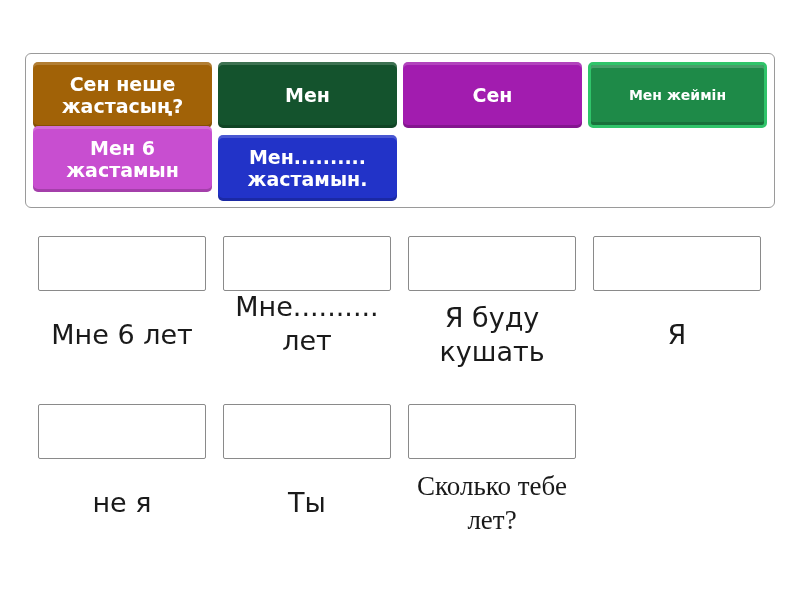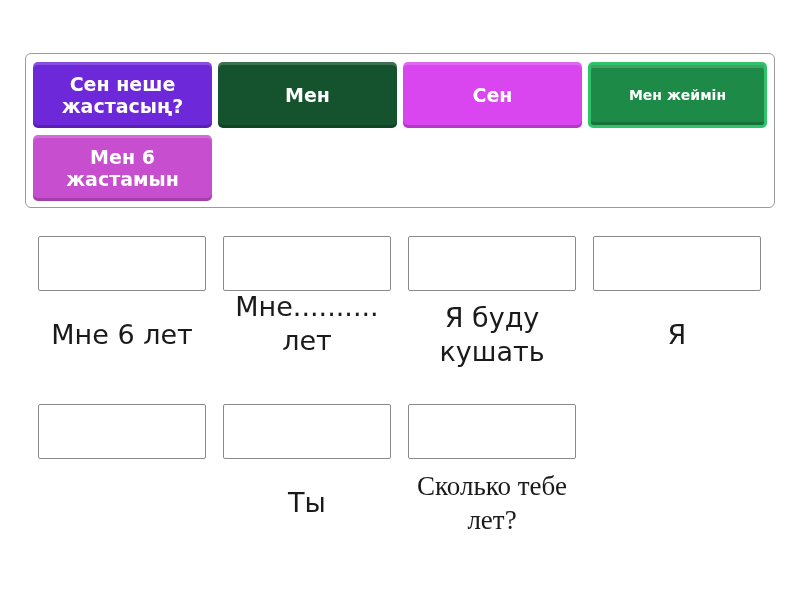--- a/index.html
+++ b/index.html
@@ -66,50 +66,54 @@
     line-height: 34px;
     color: #1a1a1a;
   }
 </style>
 </head>
 <body>
 
 <div class="stage">
 
   <div class="bank">
-    <div class="tile" style="left:7px;top:8px;background:#6d28d9;">
+    <div class="tile" style="left:7px;top:8px;background:#a16207;">
       <span>Сен неше жастасың?</span>
     </div>
     <div class="tile" style="left:192px;top:8px;background:#14532d;">
       <span>Мен</span>
     </div>
-    <div class="tile" style="left:377px;top:8px;background:#d946ef;">
+    <div class="tile" style="left:377px;top:8px;background:#a21caf;">
       <span>Сен</span>
     </div>
     <div class="tile" style="left:562px;top:8px;background:#1e8a48;border:3px solid #30c46a;font-size:14px;">
       <span>Мен жеймін</span>
     </div>
-    <div class="tile" style="left:7px;top:81px;background:#c84ed0;">
+    <div class="tile" style="left:7px;top:72px;background:#c84ed0;">
       <span>Мен 6 жастамын</span>
+    </div>
+    <div class="tile" style="left:192px;top:81px;background:#2233c8;">
+      <span>Мен.......... жастамын.</span>
     </div>
   </div>
 
   <div class="slot-box" style="left:38px;top:236px;"></div>
   <div class="slot-label" style="left:32px;top:297px;">Мне 6 лет</div>
 
   <div class="slot-box" style="left:223px;top:236px;"></div>
   <div class="slot-label" style="left:217px;top:286px;">Мне.......... лет</div>
 
   <div class="slot-box" style="left:408px;top:236px;"></div>
   <div class="slot-label" style="left:402px;top:297px;">Я буду кушать</div>
 
   <div class="slot-box" style="left:593px;top:236px;"></div>
   <div class="slot-label" style="left:587px;top:297px;">Я</div>
 
   <div class="slot-box" style="left:38px;top:404px;"></div>
+  <div class="slot-label" style="left:32px;top:465px;">не я</div>
 
   <div class="slot-box" style="left:223px;top:404px;"></div>
   <div class="slot-label" style="left:217px;top:465px;">Ты</div>
 
   <div class="slot-box" style="left:408px;top:404px;"></div>
   <div class="slot-label" style="left:402px;top:465px;font-family:Liberation Serif, serif;">Сколько тебе лет?</div>
 
 </div>
 
 </body></html>

